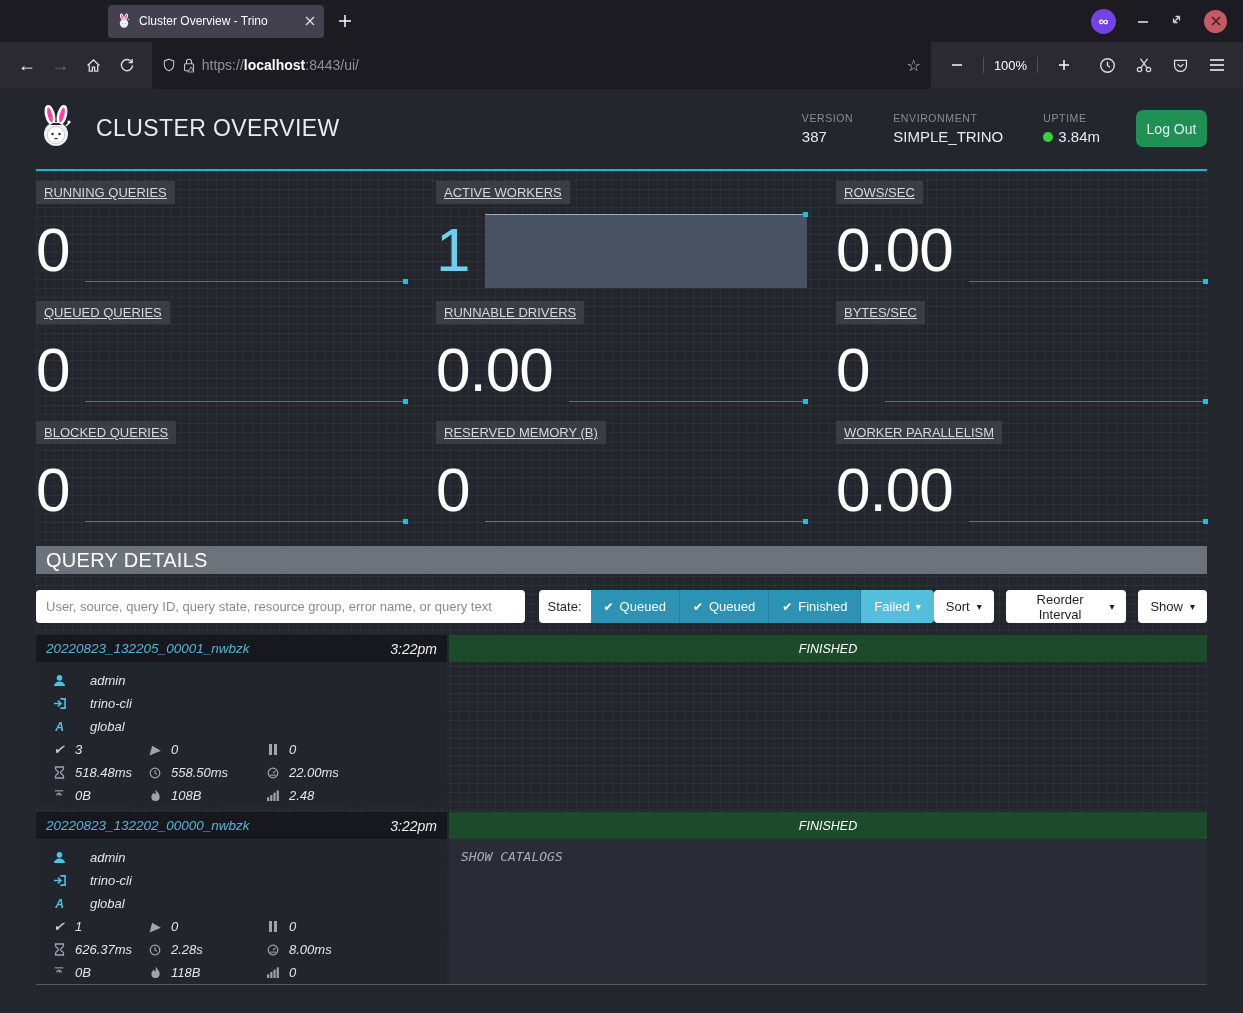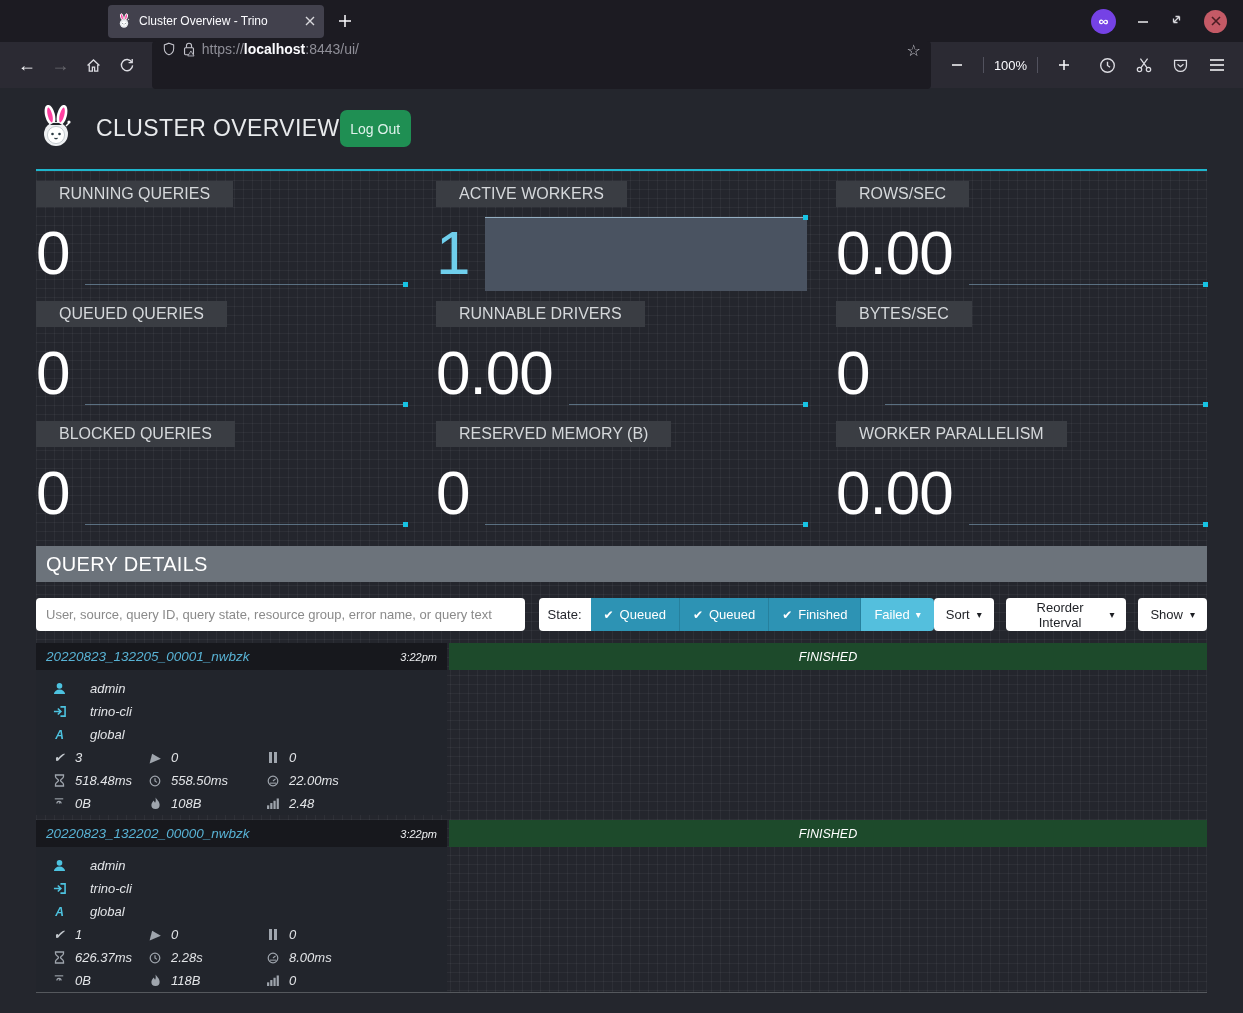--- a/index.html
+++ b/index.html
@@ -13,21 +13,21 @@
   .tab-title { color:#fbfbfe; font-size:12px; flex:1; white-space:nowrap; overflow:hidden; }
   .tab-close { display:flex; align-items:center; }
   .newtab { margin-left:14px; display:flex; align-items:center; }
   .win-controls { margin-left:auto; display:flex; align-items:center; gap:21px; padding-right:16px; }
   .private-badge { width:25px; height:25px; border-radius:50%; background:#7542e5; color:#fff;
                    display:flex; align-items:center; justify-content:center; font-size:14px; font-weight:bold; }
   .win-close { width:23px; height:23px; border-radius:50%; background:#c45a66; display:flex; align-items:center; justify-content:center; }
 
   .navbar { height:46px; background:#2b2a33; display:flex; align-items:center; padding:0 10px; }
   .nav-btn { width:34px; height:32px; display:flex; align-items:center; justify-content:center; border-radius:4px; }
-  .urlbar { width:792px; height:48px; background:#1c1b22; border-radius:4px; display:flex; 
+  .urlbar { width:792px; height:48px; background:#1c1b22; border-radius:4px; display:flex; align-items:center;
             gap:6px; padding:0 10px; margin:0 6px 0 8px; }
   .url-text { font-size:14px; white-space:nowrap; flex:1; }
   .url-dim { color:#8f8f98; } .url-host { color:#fbfbfe; font-weight:bold; }
   .star { color:#c9c9d1; font-size:16px; }
   .zoom-group { display:flex; align-items:center; gap:10px; color:#fbfbfe; margin:0 4px; }
   .zoom-sep { width:1px; height:16px; background:#52525e; }
   .zoom-level { font-size:13px; color:#fbfbfe; }
   .chrome-icon { display:flex; align-items:center; justify-content:center; width:32px; height:32px; }
 
   
@@ -42,32 +42,32 @@
   .logout-btn { width:71px; height:37px; background:#1f8f53; border:none; border-radius:7px;
                 color:#dff2ec; font-size:14px; font-family:inherit; }
 
   .dashboard { padding-top:10px;
     background-image:linear-gradient(rgba(255,255,255,0.045) 1px, transparent 1px),
                      linear-gradient(90deg, rgba(255,255,255,0.045) 1px, transparent 1px);
     background-size:9px 9px; }
 
   .tiles { display:grid; grid-template-columns:repeat(3,1fr); column-gap:29px; }
   .tile { height:120px; padding-top:0; }
-  .tile-label { display:inline-block; background:#3a3d43; color:#d5d8db; font-size:16px; padding:4px 23px; }
+  .tile-label { display:inline-block; background:#3a3d43; color:#d5d8db; font-size:13px; padding:4px 8px;text-decoration:underline; }
   .tile-body { display:flex; align-items:flex-end; gap:16px; height:82px; margin-top:2px; }
   .tile-value { font-size:62px; line-height:76px; color:#ffffff; letter-spacing:-1px; }
   .tile-value.accent { color:#6fcfec; }
   .tile-chart { flex:1; position:relative; height:74px; }
   .tile-chart.line::before { content:""; position:absolute; left:0; right:0; bottom:6px; height:1px;
                              background:rgba(126,160,184,.6); }
   .tile-chart.line .dot { position:absolute; right:-1px; bottom:4px; width:5px; height:5px; background:#17c3e3; }
   .tile-chart.area { background:#4a5361; border-top:1px solid #93aec2; }
   .tile-chart.area .dot { position:absolute; right:-1px; top:-3px; width:5px; height:5px; background:#17c3e3; }
 
-  .qd-header { margin-top:5px; height:36px; background:#6c737b; color:#fff; font-size:20px;
+  .qd-header { margin-top:5px; height:28px; background:#6c737b; color:#fff; font-size:20px;
                display:flex; align-items:center; padding-left:10px; letter-spacing:.3px; }
   .qd-toolbar { margin-top:16px; display:flex; align-items:center; }
   .search-input { width:530px; height:33px; border:none; border-radius:4px; font-size:13px; padding:8px 10px;
                   font-family:inherit; color:#222; }
   .search-input::placeholder { color:#8a8a8a; }
   .state-group { display:flex; height:33px; margin-left:14px; }
   .state-addon { background:#fff; color:#24262d; font-size:13px; display:flex; align-items:center;
                  padding:0 9px; border-radius:4px 0 0 4px; }
   .state-btn { border:none; background:#2d93b4; color:#fff; font-size:13px; font-family:inherit;
                padding:0 13px; display:flex; align-items:center; gap:6px; border-left:1px solid #26809d; }
@@ -77,21 +77,21 @@
           color:#1d1f24; padding:0 12px; display:flex; align-items:center; gap:7px; }
   .wbtn.first { margin-left:auto; } .wbtn + .wbtn { margin-left:12px; }
   .caret { font-size:10px; }
 
   .query-card { margin-top:12px;font-style:italic; }
   .query-card + .query-card { margin-top:5px; }
   .query-card.last { border-bottom:1px solid #55585d; }
   .q-header { display:flex; height:27px; }
   .q-h-left { width:411px; background:#17181d; display:flex; align-items:center; padding:0 10px; }
   .q-id { color:#58b2d4; font-size:13.5px; text-decoration:none; }
-  .q-time { margin-left:auto; color:#eceef0; font-size:11px; }
+  .q-time { margin-left:auto; color:#eceef0; font-size:14px; }
   .q-h-right { flex:1; margin-left:2px; background:#1d4a2b; color:#fff; font-size:12.5px;
                display:flex; align-items:center; justify-content:center; }
   .q-body { display:flex; min-height:143px; }
   .q-b-left { width:411px; background:#22252c; padding:7px 10px 0 16px; }
   .info-line { display:flex; align-items:center; gap:24px; height:23px; font-size:13px; color:#e2e4e7; }
   .stats { display:grid; grid-template-columns:96px 118px 1fr; }
   .stat { display:flex; align-items:center; gap:9px; height:23px; font-size:13px; color:#e2e4e7; }
   .q-b-right { flex:1; margin-left:2px; background:#292c34; padding:10px 12px;
                font-family:"DejaVu Sans Mono", monospace; font-size:13px; color:#a9aeb5; }
   .ico { display:inline-flex; width:14px; justify-content:center; }
@@ -229,20 +229,37 @@
           <line x1="30" y1="21" x2="33" y2="18" stroke="#fff" stroke-width="1.4"></line>
         <circle cx="20" cy="29" r="12" fill="#eef0f2"></circle>
           <circle cx="20" cy="30" r="8.6" fill="#fff" stroke="#c6ccd0"></circle>
         <path d="M14 20 l3 -2 6 0 3 2" fill="#23262c"></path>
         <circle cx="16.5" cy="29" r="1.3" fill="#2b3a44"></circle>
           <circle cx="23.5" cy="29" r="1.3" fill="#2b3a44"></circle>
         <path d="M18.5 33 q1.5 1.4 3 0" stroke="#2b3a44" stroke-width="1.1" fill="none"></path>
       </svg>
     </span>
     <span class="page-title">CLUSTER OVERVIEW</span>
+    <div class="meta">
+      <div class="meta-item">
+        <div class="m-label">VERSION</div>
+        <div class="m-value">387</div>
+      </div>
+      <div class="meta-item">
+        <div class="m-label">ENVIRONMENT</div>
+        <div class="m-value">SIMPLE_TRINO</div>
+      </div>
+      <div class="meta-item">
+        <div class="m-label">UPTIME</div>
+        <div class="m-value">
+            <span class="dot-green"></span>
+            <span>3.84m</span>
+          </div>
+      </div>
+    </div>
     <button class="logout-btn">Log Out</button>
   </div>
 
   <div class="dashboard">
 
     <div class="tiles">
       <div class="tile">
         <span class="tile-label">RUNNING QUERIES</span>
         <div class="tile-body">
             <span class="tile-value">0</span>
@@ -582,17 +599,18 @@
                     <rect x="0" y="8" width="2.4" height="4" fill="#9fa5ad"></rect>
                     <rect x="3.5" y="5.5" width="2.4" height="6.5" fill="#9fa5ad"></rect>
                     <rect x="7" y="3" width="2.4" height="9" fill="#9fa5ad"></rect>
                     <rect x="10.5" y="0.5" width="2.4" height="11.5" fill="#9fa5ad"></rect>
                   </svg>
                 </span>
               <span>0</span>
               </div>
           </div>
         </div>
+        <div class="q-b-right">SHOW CATALOGS</div>
       </div>
     </div>
 
   </div>
 </div>
 
 </body></html>

